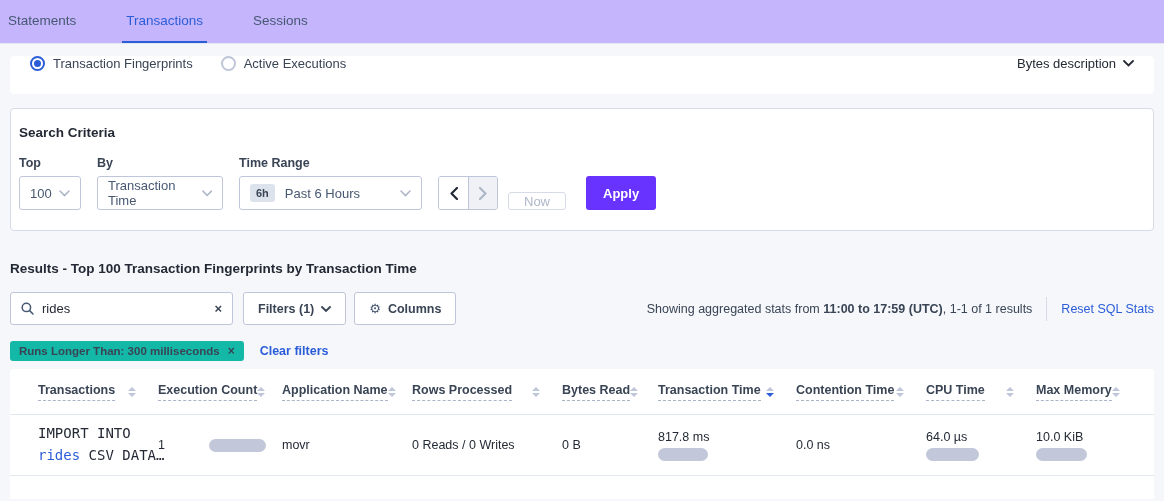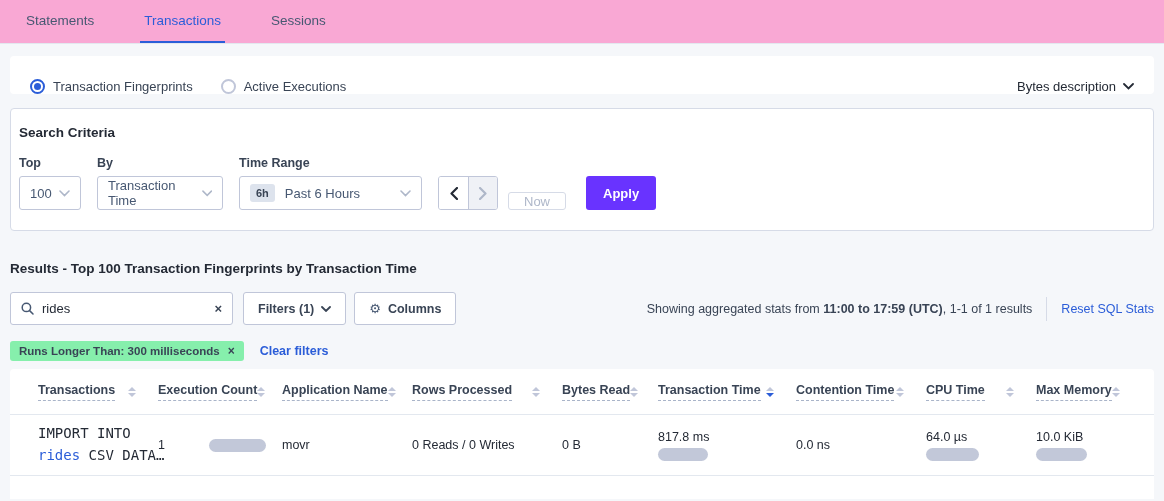--- a/index.html
+++ b/index.html
@@ -1,28 +1,28 @@
 <!DOCTYPE html>
 <html><head>
 <meta charset="utf-8">
 <style>
   * { margin:0; padding:0; box-sizing:border-box; }
   html,body { width:1164px; height:501px; overflow:hidden; background:#F5F7FA;
     font-family:"Liberation Sans", sans-serif; color:#242A35; }
 
   
-  .tabbar { background:#f9a8d4; height:44px; display:flex; align-items:stretch;
-    padding-left:22px; border-bottom:1px solid #E3E8EF; }
+  .tabbar { background:#c4b5fd; height:44px; display:flex; align-items:stretch;
+    padding-left:4px; border-bottom:1px solid #E3E8EF; }
   .tab { display:flex; align-items:center; padding:0 4px; margin-right:42px;
     font-size:13.5px; color:#475872; cursor:pointer; border-bottom:2px solid transparent; }
   .tab.active { color:#2B5DD8; font-weight:500; border-bottom-color:#2B5DD8; }
 
   
   .band { background:#fff; margin:12px 10px 0 10px; height:38px; border-radius:4px;
-    display:flex; align-items:flex-end; padding:0 20px; }
+    display:flex; align-items:flex-start; padding:0 20px; }
   .radio-opt { display:flex; align-items:center; gap:8px; margin-right:28px; font-size:13px; color:#394455; }
   .radio { width:15px; height:15px; border-radius:50%; border:2px solid #C0C6D9; position:relative; background:#fff; flex:0 0 auto; }
   .radio.checked { border-color:#2B5DD8; }
   .radio.checked::after { content:''; position:absolute; inset:2px; border-radius:50%; background:#2B5DD8; }
   .show-desc { margin-left:auto; display:flex; align-items:center; gap:7px; font-size:13px; color:#242A35; cursor:pointer; }
 
   .criteria-card { background:#fff; margin:14px 10px 0 10px; border:1px solid #D6DBE7;
     border-radius:4px; padding:16px 18px 20px 8px; }
   .criteria-title { font-size:13.5px; font-weight:700; color:#242A35; margin-bottom:16px; }
   .criteria-row { display:flex; align-items:flex-end; }
@@ -58,21 +58,21 @@
     font-weight:700; color:#394455; cursor:pointer; }
   .btn-filters { margin-left:10px; }
   .btn-columns { margin-left:8px; }
   .gear { font-family:"DejaVu Sans", sans-serif; font-size:13px; color:#475872; font-weight:400; }
   .stats { margin-left:auto; font-size:12.5px; color:#394455; white-space:nowrap; }
   .stats b { font-weight:700; }
   .vdiv { width:1px; height:24px; background:#D6DBE7; margin:0 14px; }
   .link { color:#2B5DD8; font-size:12.5px; font-weight:500; cursor:pointer; white-space:nowrap; }
 
   .pill-row { margin:16px 10px 0 10px; display:flex; align-items:center; }
-  .pill { background:#86efac; border-radius:3px; padding:4px 9px; font-size:11.5px;
+  .pill { background:#14b8a6; border-radius:3px; padding:4px 9px; font-size:11.5px;
     font-weight:600; color:#394455; display:flex; align-items:center; gap:8px; }
   .pill .clear-x { font-size:12px; }
   .clear-filters { margin-left:16px; font-weight:600; }
 
   
   .table-card { background:#fff; margin:8px 10px 0 10px; border-radius:4px 4px 0 0;
     min-height:130px; }
   .thead, .trow { display:grid;
     grid-template-columns:120px 124px 130px 150px 96px 138px 130px 110px 1fr;
     padding:0 28px; }

